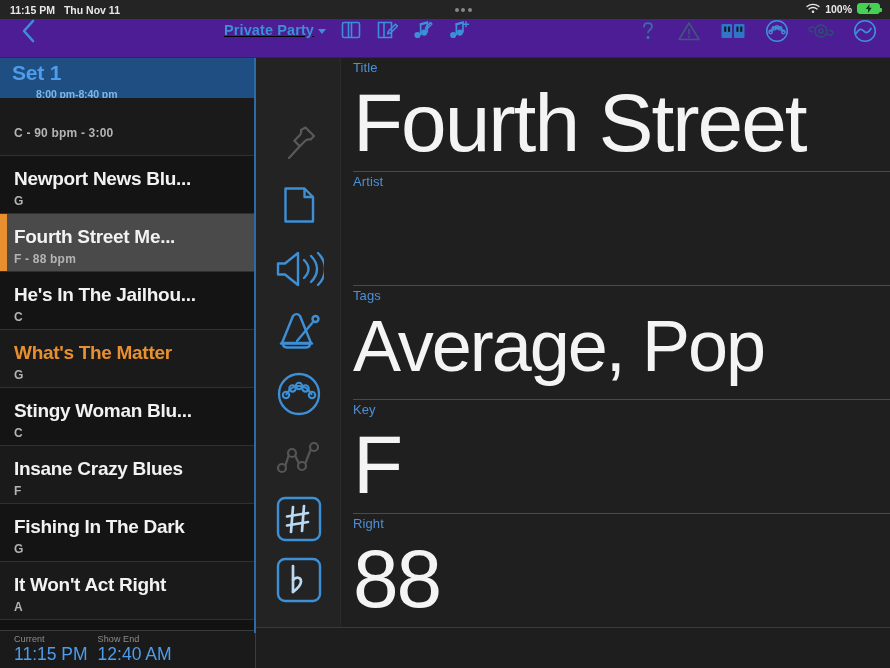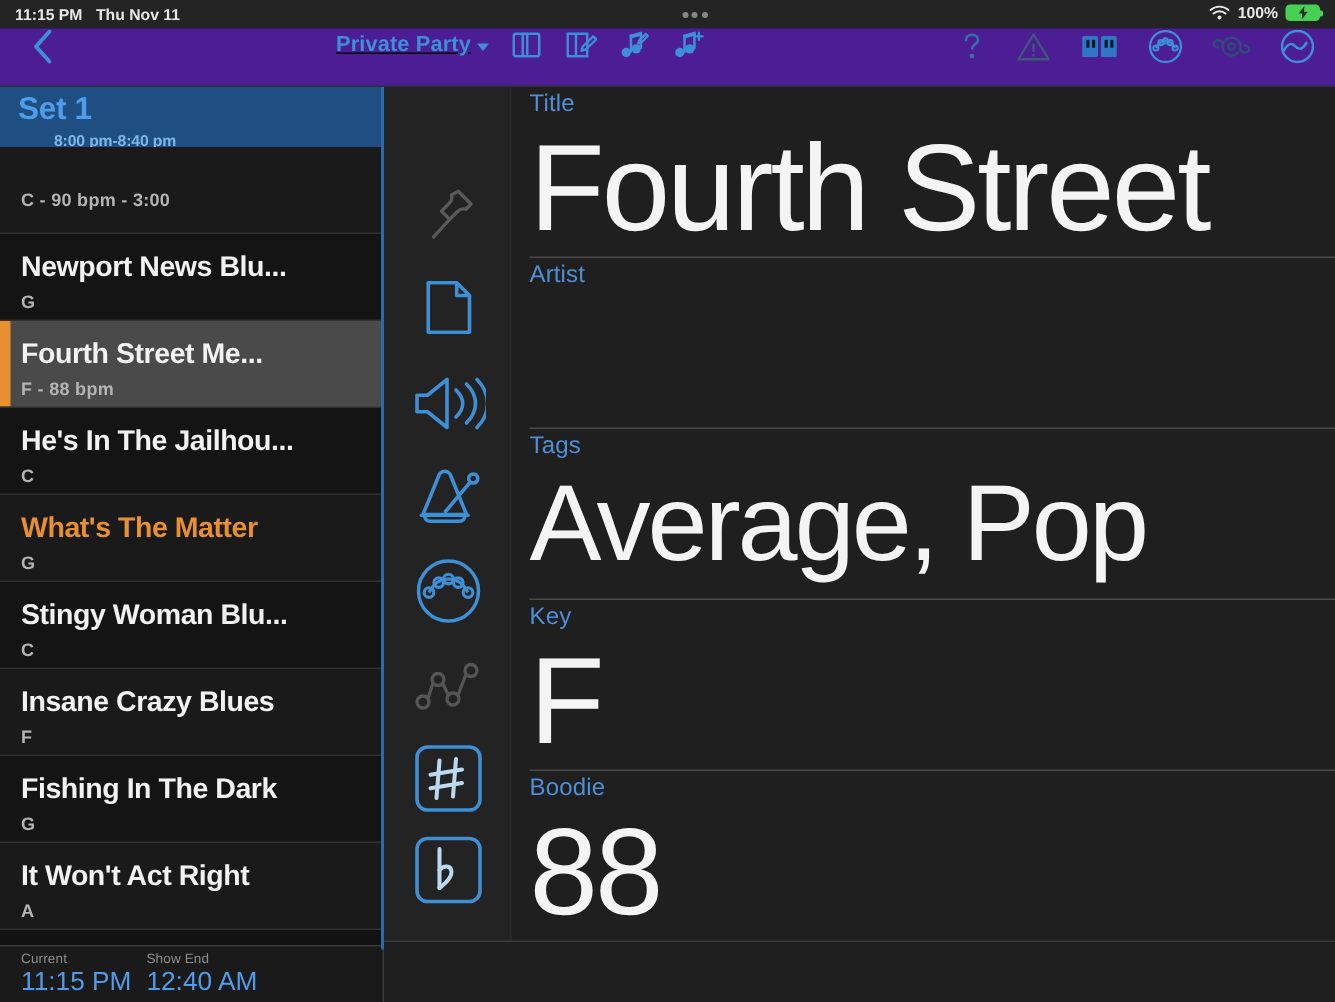--- a/index.html
+++ b/index.html
@@ -113,21 +113,21 @@
   }
   .icon-rail {
     width: 85px; height: 100%; background: #232323; position: relative;
     border-right: 1px solid #2a2a2a;
   }
   .rail-ico { position: absolute; left: 0; width: 85px; display: flex; justify-content: center; cursor: pointer; }
 
   .fields { flex: 1; position: relative; padding-left: 12px; }
   .field { position: relative; border-bottom: 1px solid #4a4a4a; overflow: hidden; }
   .field .flabel {
-    color: #4e8fd6; font-size: 16px; padding-top: 2px; line-height: 1.2; letter-spacing: .1px;
+    color: #4e8fd6; font-size: 13px; padding-top: 2px; line-height: 1.2; letter-spacing: .1px;
   }
   .field .fval {
     color: #f4f4f4; font-weight: normal; line-height: 1;
     white-space: nowrap; letter-spacing: -2px;
   }
   #f-title  { height: 114px; }
   #f-title .fval  { font-size: 82px; margin-top: 6px; }
   #f-artist { height: 114px; }
   #f-artist .fval { font-size: 82px; }
   #f-tags   { height: 114px; }
@@ -474,20 +474,20 @@
       </div>
       <div class="field" id="f-tags">
         <div class="flabel">Tags</div>
         <div class="fval">Average, Pop</div>
       </div>
       <div class="field" id="f-key">
         <div class="flabel">Key</div>
         <div class="fval">F</div>
       </div>
       <div class="field" id="f-tempo">
-        <div class="flabel">Boodie</div>
+        <div class="flabel">Right</div>
         <div class="fval">88</div>
       </div>
     </div>
   </div>
 
   <div class="botpanel"></div>
 </div>
 
 </body></html>

